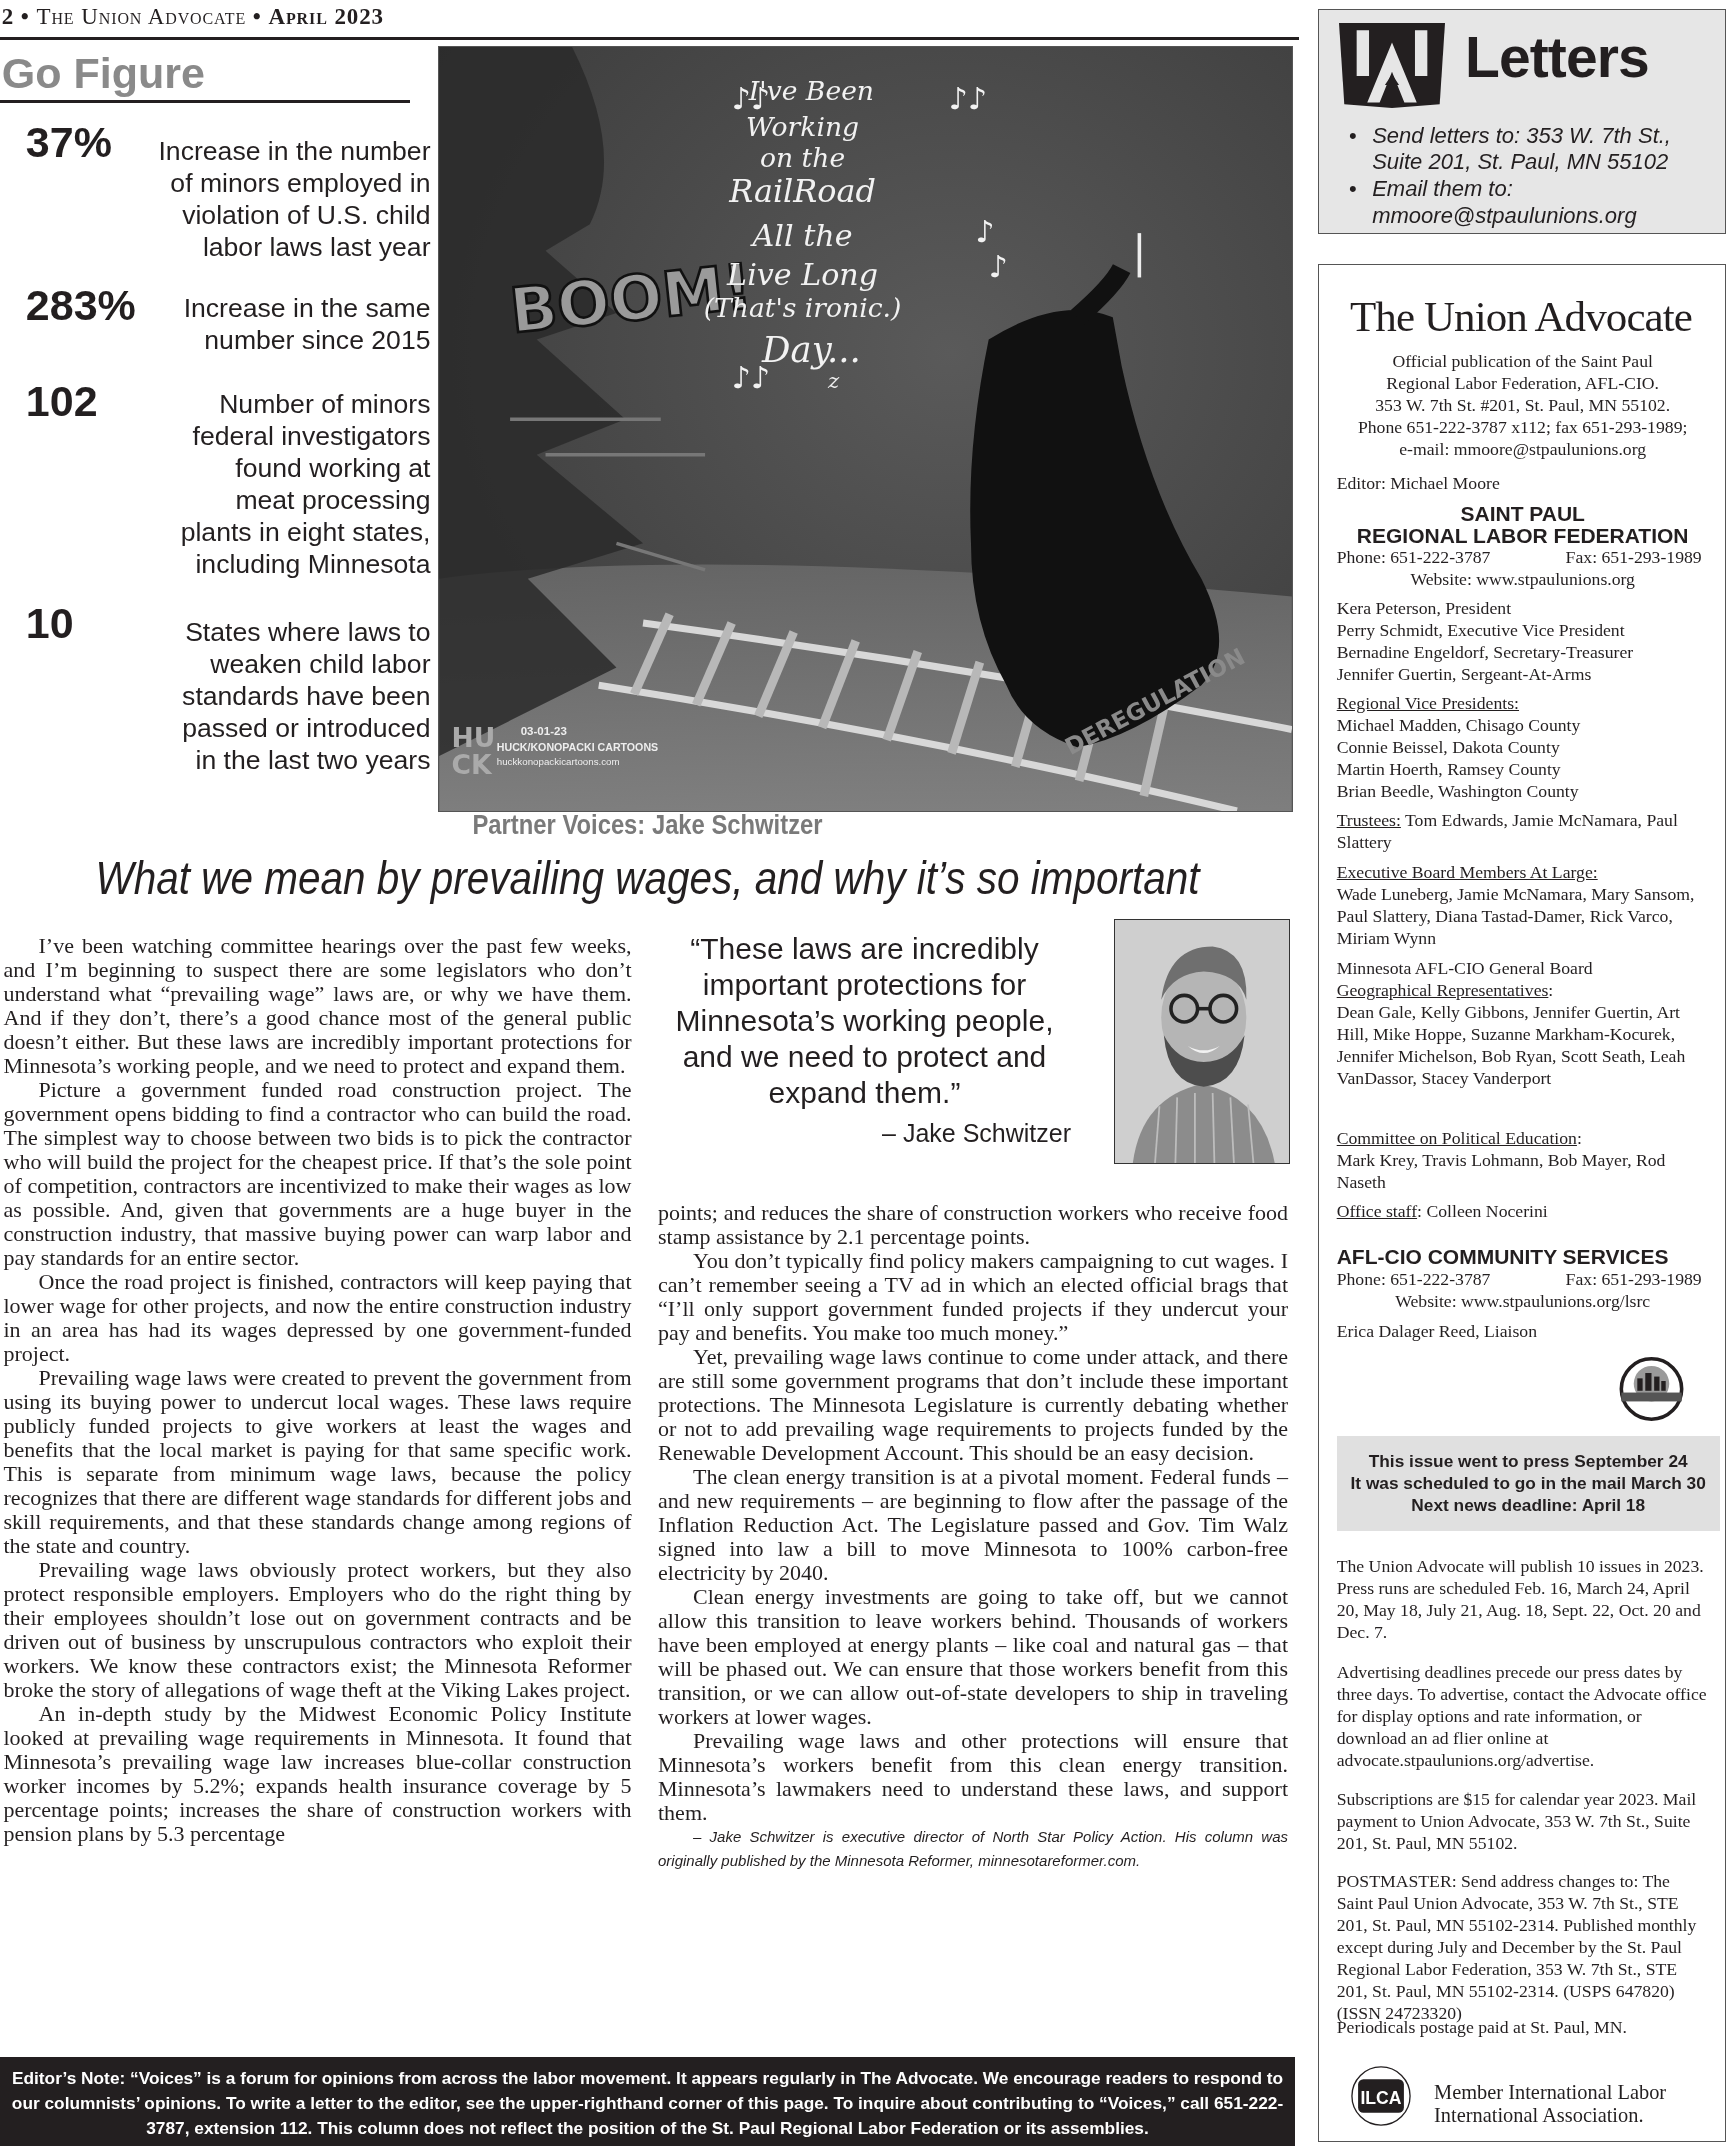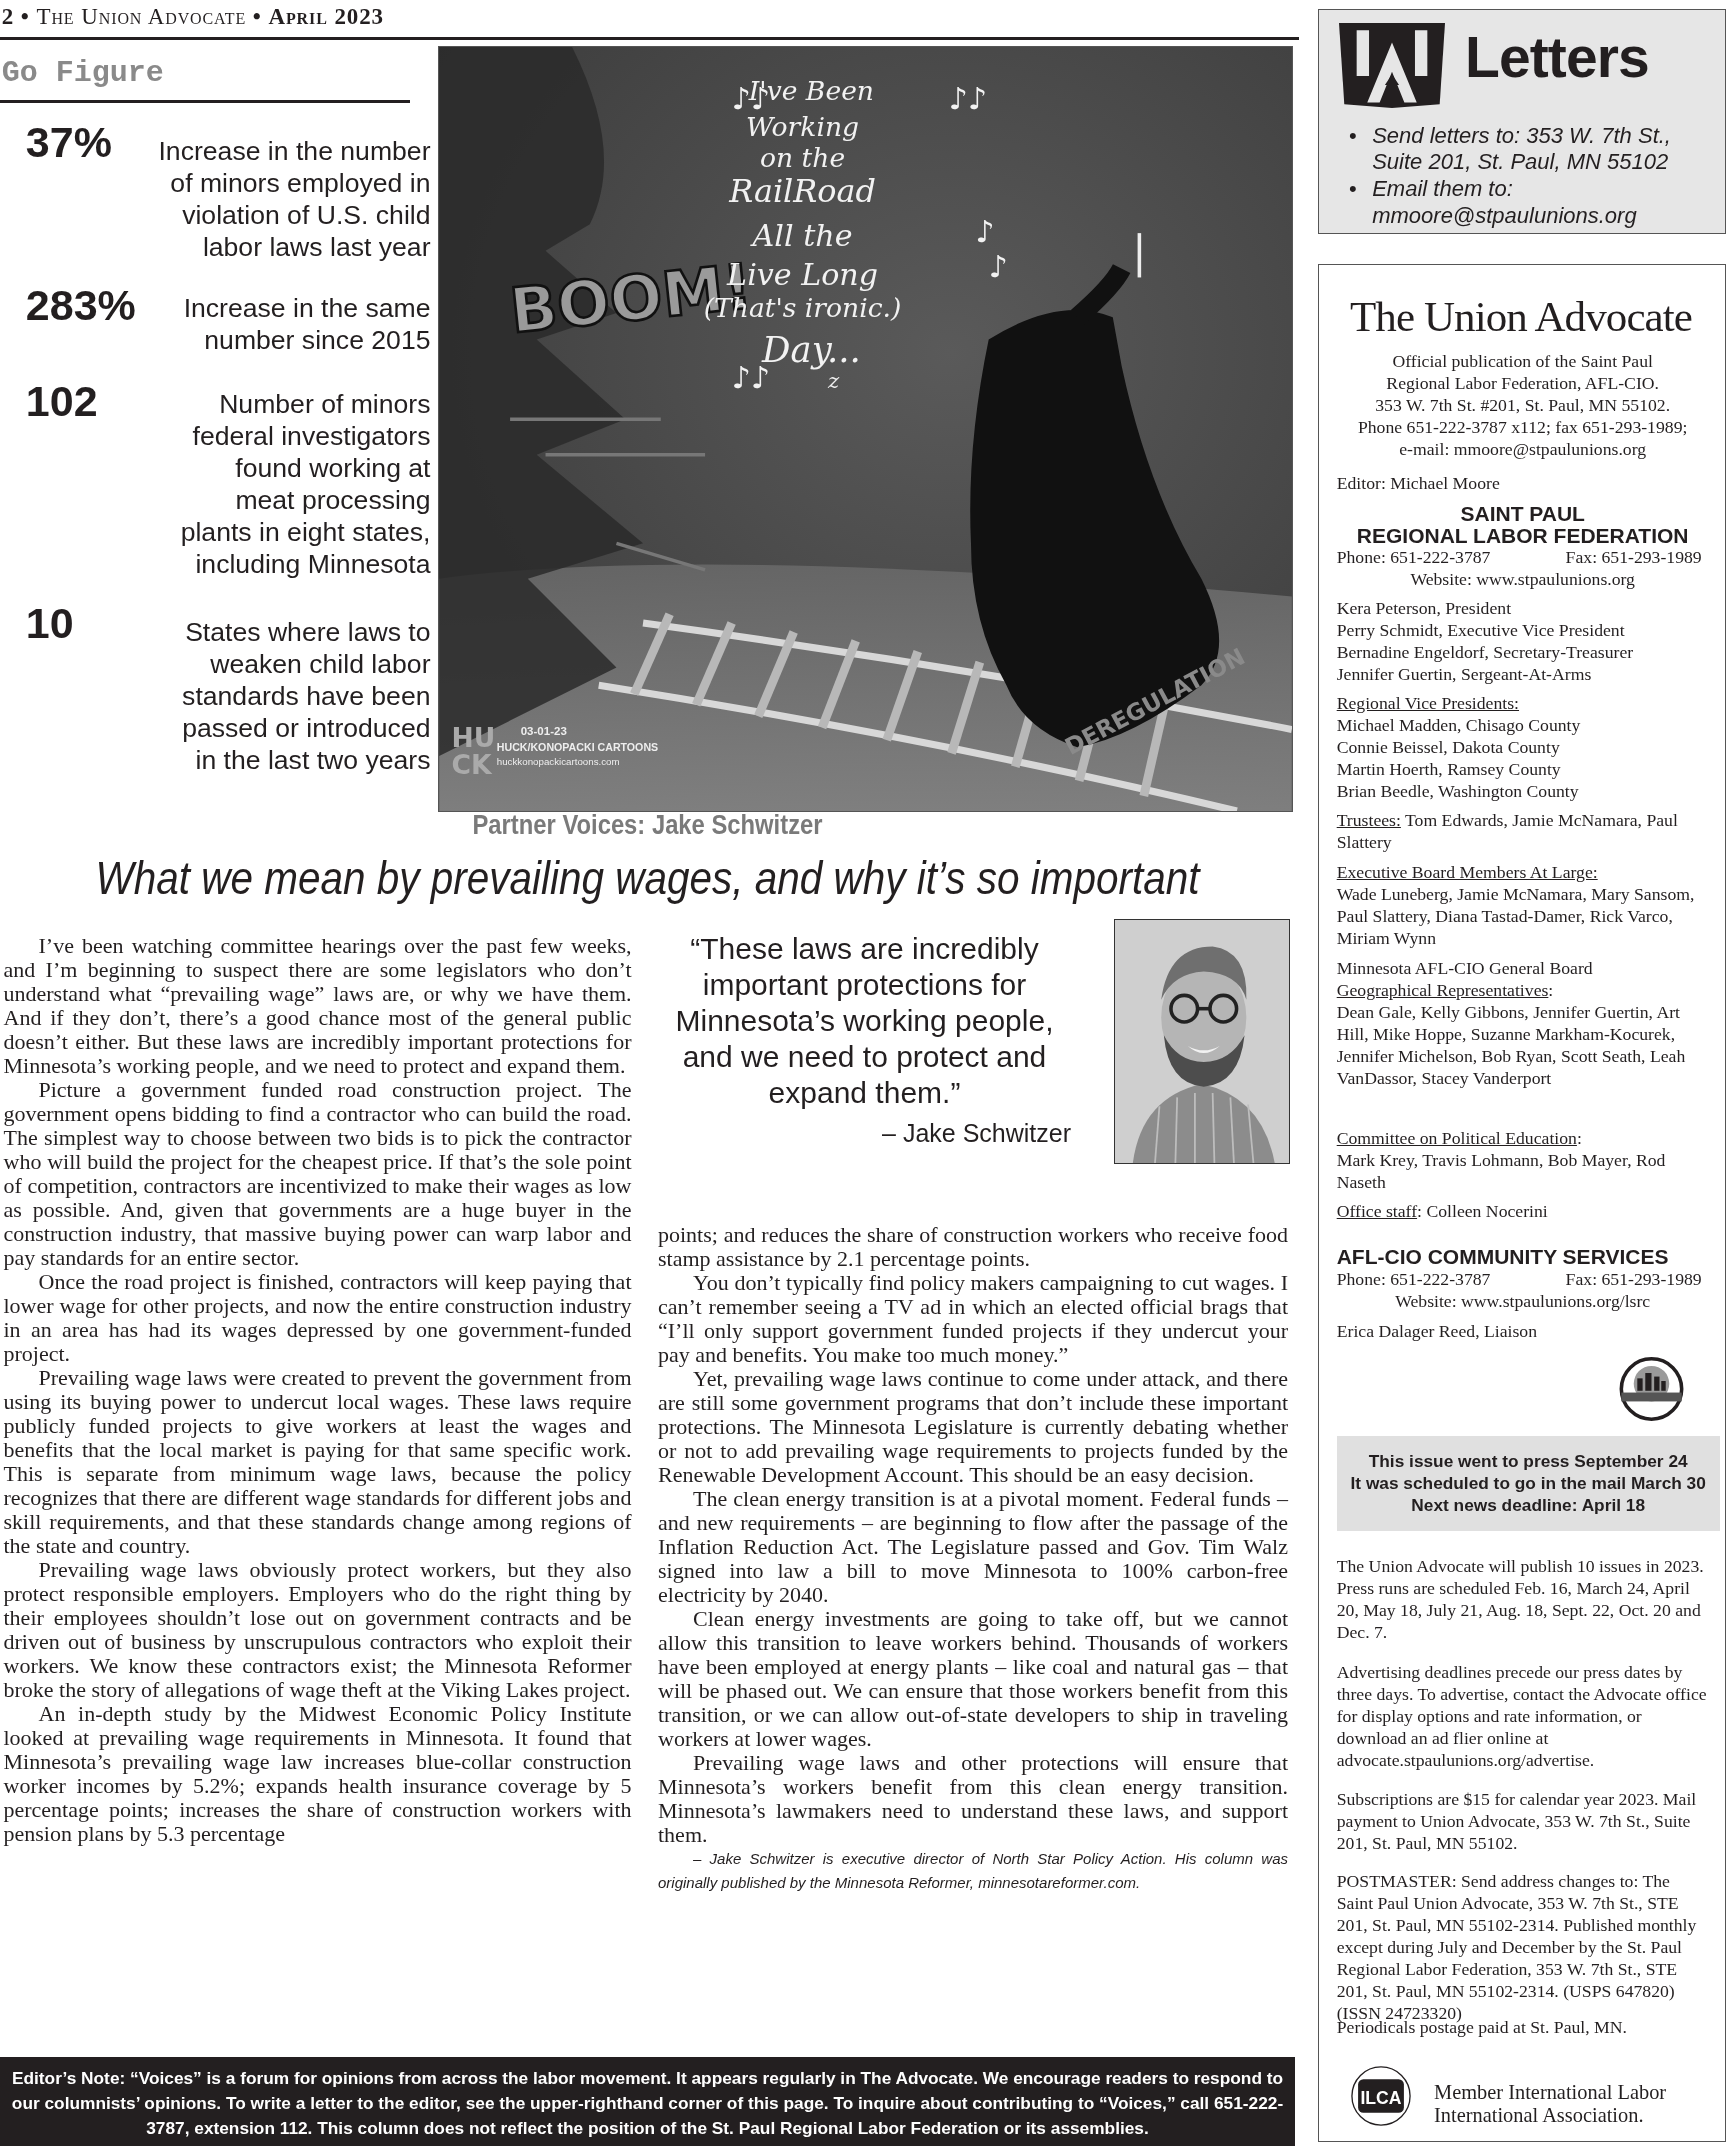--- a/index.html
+++ b/index.html
@@ -6,37 +6,37 @@
   body { width:1729px; height:2151px; position:relative; overflow:hidden; color:#231f20; font-family:"Liberation Serif", serif; }
   .sans { font-family:"Liberation Sans", sans-serif; }
   .serif { font-family:"Liberation Serif", serif; }
 
   
   #folio { position:absolute; left:1.8px; top:0; font-size:23px; font-weight:bold; letter-spacing:0.9px; line-height:34px; }
   #folio .small-caps { font-variant:small-caps; font-weight:normal; }
   #folio-rule { position:absolute; left:0; top:37px; width:1299px; height:2.7px; background:#231f20; }
 
   
-  #gofig-title { position:absolute; left:1.8px; top:51px; font-size:30px; font-weight:900; color:#8a8a8a; line-height:44px;font-family:Liberation Mono, monospace; }
+  #gofig-title { position:absolute; left:1.8px; top:51px; font-size:43px; font-weight:900; color:#8a8a8a; line-height:44px; }
   #gofig-rule { position:absolute; left:0; top:100px; width:410px; height:2.7px; background:#231f20; }
   .stat { position:absolute; left:0; width:410px;margin-left:24px; }
   .stat .num { position:absolute; left:1.8px; top:0; font-size:43px; font-weight:bold; line-height:50px; }
   .stat .desc { position:absolute; right:3.5px; text-align:right; font-size:26.6px; line-height:32px; }
 
   
   #cartoon { position:absolute; left:438px; top:46px; width:853px; height:764px; border:1.8px solid #555; background:#4a4a4a; overflow:hidden; }
 
   
   #kicker { position:absolute; left:0; top:809px; width:1295px; text-align:center; font-size:28px; font-weight:bold; color:#7a7a7a; font-family:"Liberation Sans", sans-serif; transform:scaleX(0.85); }
   #headline { position:absolute; left:0; top:847px; width:1295px; text-align:center; font-size:46px; font-style:italic; font-family:"Liberation Sans", sans-serif; transform:scaleX(0.88); line-height:62px; }
 
   
   .col { position:absolute; font-size:22px; line-height:24px; text-align:justify; }
   .col p { margin:0; text-indent:35px; }
-  .col p.noindent { text-indent:0;margin-top:22px; }
+  .col p.noindent { text-indent:0; }
   .col p.italic-credit { font-style:italic; font-family:"Liberation Sans", sans-serif; font-size:15px; }
   #col1 { left:3.5px; top:934px; width:628px; }
   #col2 { left:658px; top:1201px; width:630px; }
 
   
   #pullquote { position:absolute; left:656px; top:931px; width:417px; text-align:center; font-family:"Liberation Sans", sans-serif; font-weight:normal; font-size:30px; line-height:36px; }
   #pullquote-attr { position:absolute; left:656px; top:1119px; width:415px; text-align:right; font-family:"Liberation Sans", sans-serif; font-size:25px; }
   #photo { position:absolute; left:1114px; top:919px; width:174px; height:243px; border:1.8px solid #333; background:linear-gradient(180deg,#d6d6d6 0%,#bcbcbc 100%); overflow:hidden; }
 
   

